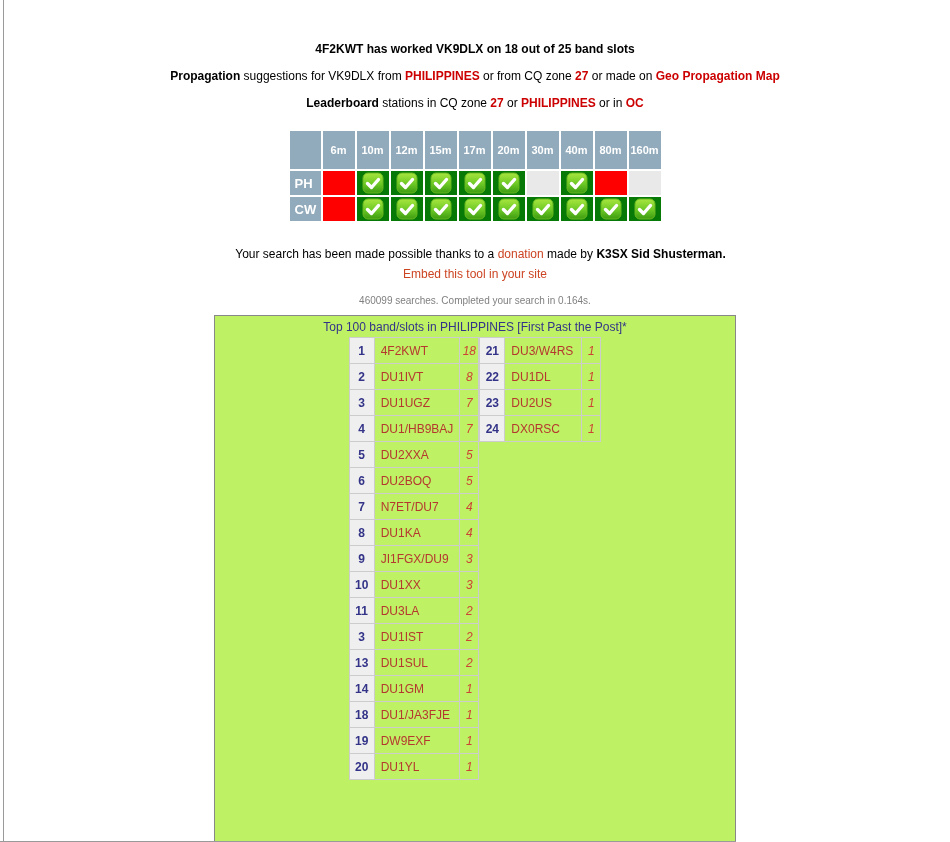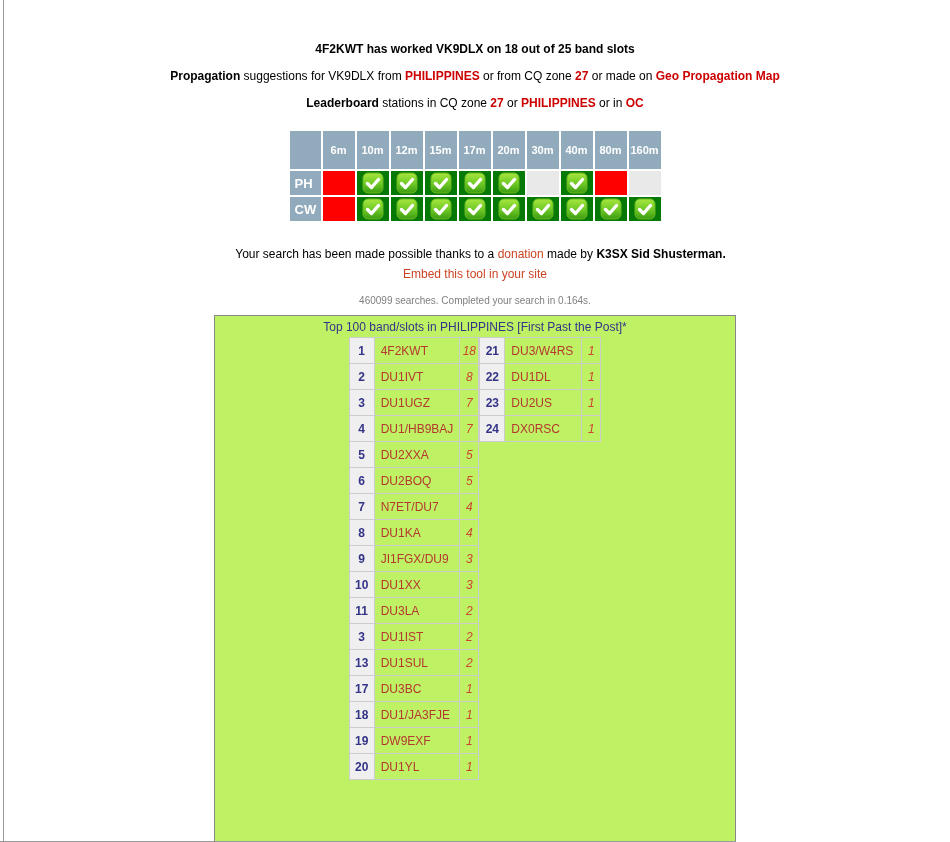--- a/index.html
+++ b/index.html
@@ -265,22 +265,22 @@
             <td class="rank">3</td>
             <td class="call"><a>DU1IST</a></td>
             <td class="cnt">2</td>
           </tr>
           <tr>
             <td class="rank">13</td>
             <td class="call"><a>DU1SUL</a></td>
             <td class="cnt">2</td>
           </tr>
           <tr>
-            <td class="rank">17</td>
-            <td class="call"><a>DU3BC</a></td>
+            <td class="rank">14</td>
+            <td class="call"><a>DU1GM</a></td>
             <td class="cnt">1</td>
           </tr>
           <tr>
             <td class="rank">18</td>
             <td class="call"><a>DU1/JA3FJE</a></td>
             <td class="cnt">1</td>
           </tr>
           <tr>
             <td class="rank">19</td>
             <td class="call"><a>DW9EXF</a></td>

